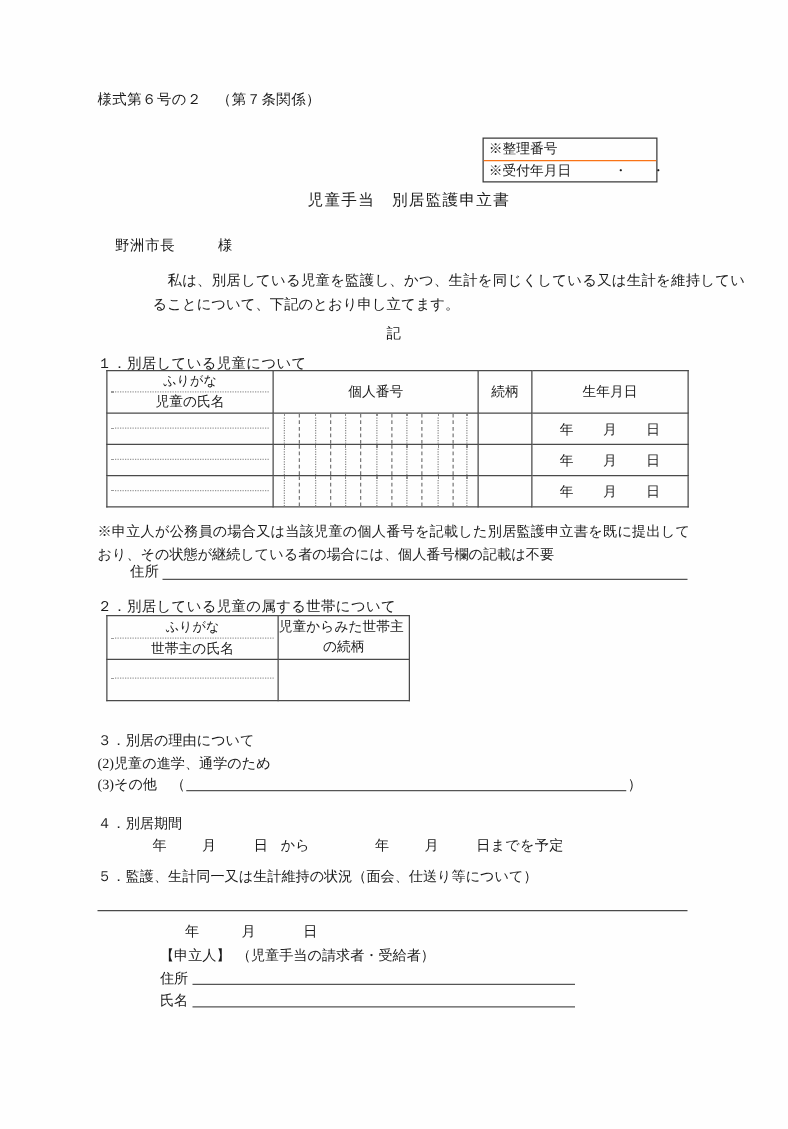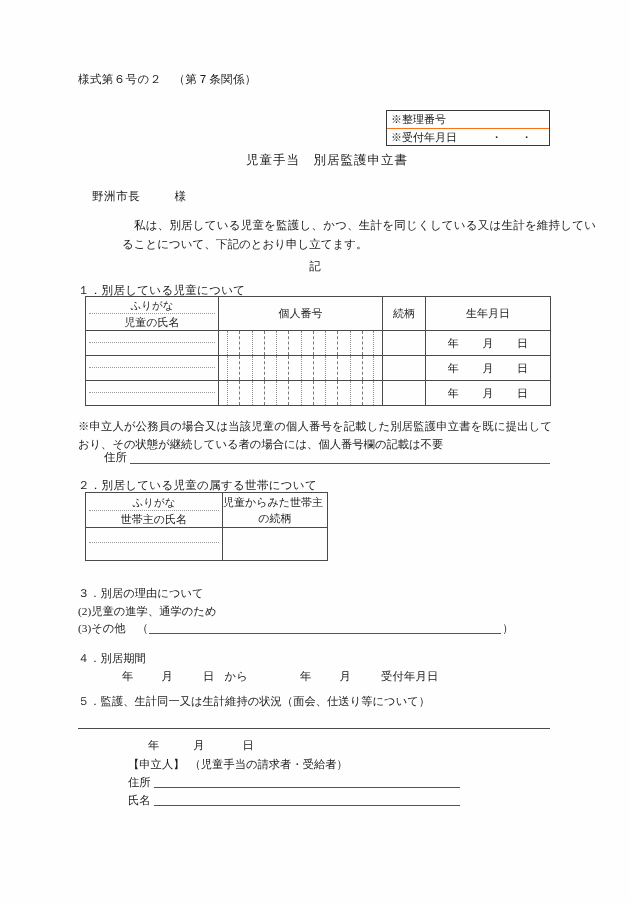--- a/index.html
+++ b/index.html
@@ -27,21 +27,21 @@
     top: 72px;
     font-size: 11.5px;
     letter-spacing: 0.4px;
   }
 
   
   .receipt-box {
     position: absolute;
     left: 386px;
     top: 110px;
-    width: 164px;
+    width: 140px;
     border: 1px solid #3a3a3a;
     box-sizing: border-box;
   }
   .receipt-row {
     height: 17px;
     line-height: 17px;
     padding-left: 4px;
     font-size: 11px;
     box-sizing: border-box;
     position: relative;
@@ -527,21 +527,21 @@
     <div>３．別居の理由について</div>
     <div>(2)児童の進学、通学のため</div>
     <div class="reason-other">
       <span>(3)その他　（</span><span class="fill"></span><span>）</span>
     </div>
   </div>
 
   <div class="period">
     <div>４．別居期間</div>
     <div class="period-line">
-      <span class="sd-y">年</span><span class="sp1"></span><span>月</span><span class="sp2"></span><span>日</span><span class="sp3"></span><span>から</span><span class="sp4"></span><span>年</span><span class="sp1"></span><span>月</span><span class="sp2"></span><span>受付年月日</span>
+      <span class="sd-y">年</span><span class="sp1"></span><span>月</span><span class="sp2"></span><span>日</span><span class="sp3"></span><span>から</span><span class="sp4"></span><span>年</span><span class="sp1"></span><span>月</span><span class="sp2"></span><span>日までを予定</span>
     </div>
   </div>
 
   <div class="status-sec">５．監護、生計同一又は生計維持の状況（面会、仕送り等について）</div>
 
   <div class="divider"></div>
 
   <div class="sign-date">
     <span>年</span><span class="sd1"></span><span>月</span><span class="sd2"></span><span>日</span>
   </div>

